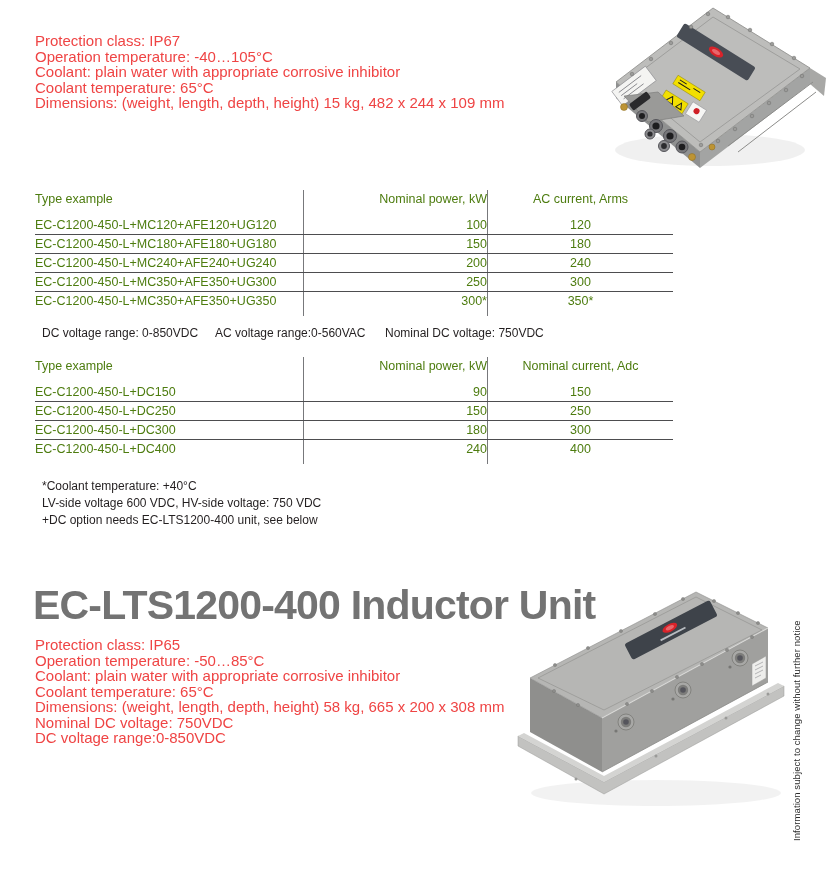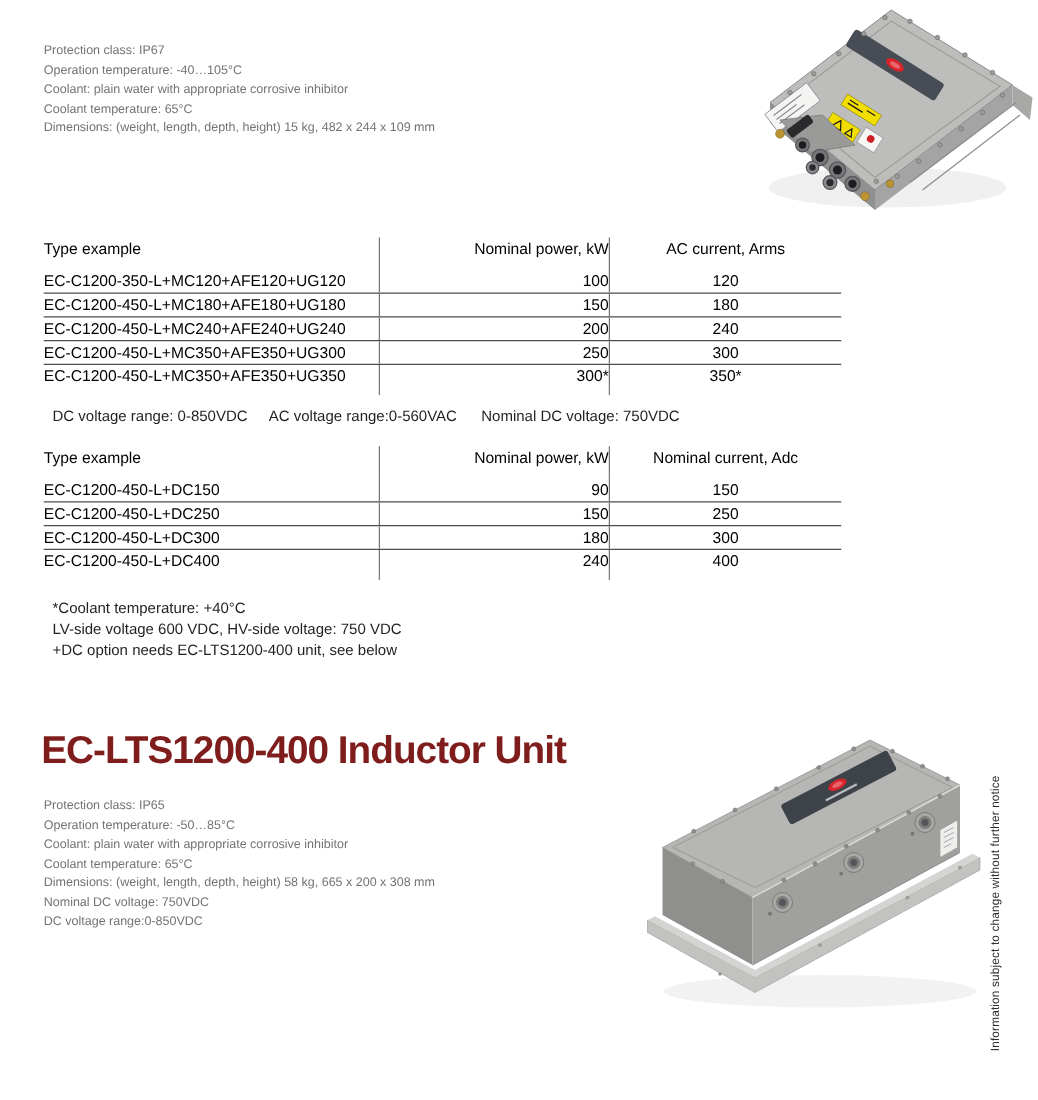--- a/index.html
+++ b/index.html
@@ -1,27 +1,27 @@
 <!DOCTYPE html>
 <html><head>
 <meta charset="utf-8">
 <style>
   * { margin:0; padding:0; box-sizing:border-box; }
   html,body { background:#ffffff; }
   body { font-family:"Liberation Sans", sans-serif; }
   .page { position:relative; width:830px; height:880px; background:#ffffff; overflow:hidden; color:#231f20; }
 
   
-  .spec-block { position:absolute; font-size:10px; line-height:15.5px; color:#737373; }
+  .spec-block { position:absolute; font-size:15px; line-height:15.5px; color:#ef4444; }
   .spec-top { left:35px; top:33px; }
   .spec-bottom { left:35px; top:637px; }
   .spec-line { white-space:nowrap; }
 
   
-  .spec-table { position:absolute; left:35px; width:638px; font-size:12.5px; color:#000000; }
+  .spec-table { position:absolute; left:35px; width:638px; font-size:12.5px; color:#4d7c0f; }
   #ac-table { top:190px; }
   #dc-table { top:357px; }
   .trow { display:flex; }
   .trow.thead { height:26px; }
   .thead .tcell { padding-top:2px; }
   .trow.data { height:19px; }
   .trow.data .tcell { line-height:18px; }
   .trow.data:not(.last) { border-bottom:1px solid #4d4d4f; }
   .trow.spacer { height:5px; }
   .tcell { overflow:hidden; white-space:nowrap; }
@@ -31,22 +31,22 @@
 
   
   .voltage-row { position:absolute; top:326px; left:0; width:700px; height:16px; font-size:12px; }
   .voltage-row span { position:absolute; white-space:nowrap; }
   .v1 { left:42px; } .v2 { left:215px; } .v3 { left:385px; }
 
   
   .footnotes { position:absolute; left:42px; top:478px; font-size:12px; line-height:17px; }
 
   
-  .heading { position:absolute; left:33px; top:582px; font-size:31px; font-weight:bold;
-             letter-spacing:-0.8px; color:#7f1d1d; white-space:nowrap; }
+  .heading { position:absolute; left:33px; top:582px; font-size:41px; font-weight:bold;
+             letter-spacing:-0.8px; color:#737373; white-space:nowrap; }
 
   
   .side-note { position:absolute; left:791px; top:841px; transform:rotate(-90deg);
                transform-origin:0 0; font-size:9.5px; color:#2a2a2a; white-space:nowrap;
                letter-spacing:0.1px; }
 
   
   .product-photo { position:absolute; }
   #photo-inverter { left:588px; top:0; }
   #photo-inductor { left:516px; top:586px; }
@@ -144,21 +144,21 @@
     </g>
   </svg>
 
   <div id="ac-table" class="spec-table">
       <div class="trow thead">
         <div class="tcell c0">Type example</div>
         <div class="tcell c1">Nominal power, kW</div>
         <div class="tcell c2">AC current, Arms</div>
       </div>
       <div class="trow data">
-        <div class="tcell c0">EC-C1200-350-L+MC120+AFE120+UG120</div>
+        <div class="tcell c0">EC-C1200-450-L+MC120+AFE120+UG120</div>
         <div class="tcell c1">100</div>
         <div class="tcell c2">120</div>
       </div>
       <div class="trow data">
         <div class="tcell c0">EC-C1200-450-L+MC180+AFE180+UG180</div>
         <div class="tcell c1">150</div>
         <div class="tcell c2">180</div>
       </div>
       <div class="trow data">
         <div class="tcell c0">EC-C1200-450-L+MC240+AFE240+UG240</div>

